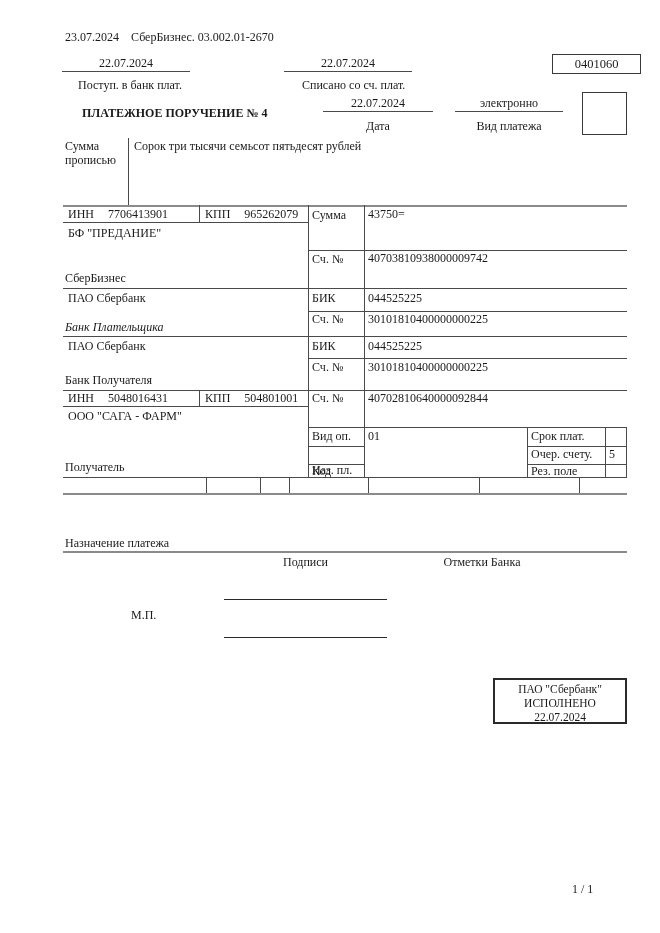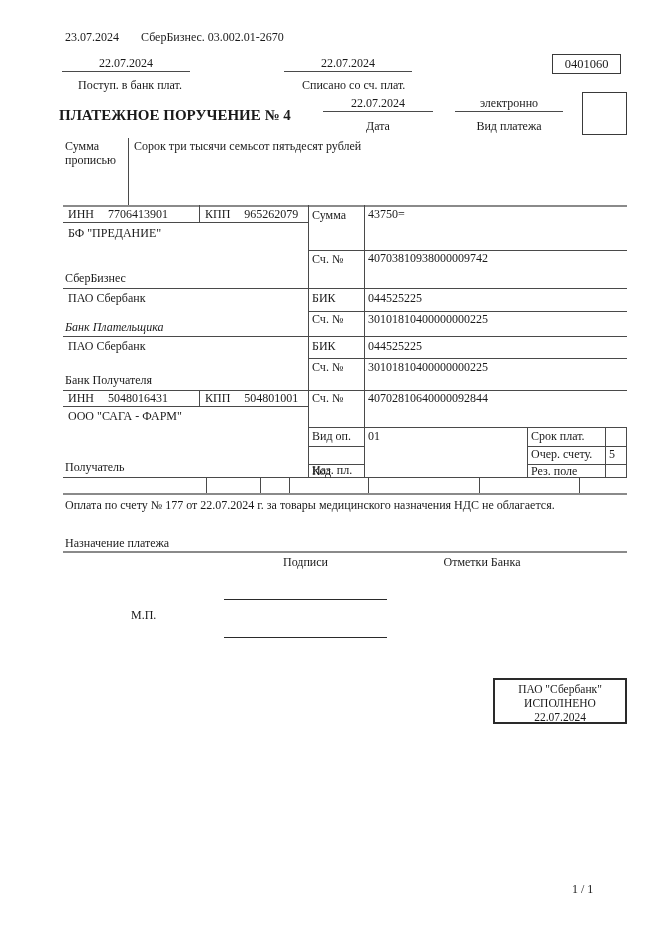--- a/index.html
+++ b/index.html
@@ -22,32 +22,32 @@
     border:2px solid #2a2a2a;box-sizing:border-box;text-align:center;
     font-size:11.5px;line-height:1.22;padding-top:2px;
   }
 </style>
 </head>
 <body>
 
 <div id="page">
 
   <div class="abs" style="left:65px;top:31px;">
-    <span>23.07.2024</span><span class="gap" style="margin-left:22px;">СберБизнес. 03.002.01-2670</span>
+    <span>23.07.2024</span><span class="gap" style="margin-left:12px;">СберБизнес. 03.002.01-2670</span>
   </div>
 
   <div class="abs ul c" style="left:62px;top:57px;width:128px;">22.07.2024</div>
   <div class="abs" style="left:78px;top:79px;">Поступ. в банк плат.</div>
 
   <div class="abs ul c" style="left:284px;top:57px;width:128px;">22.07.2024</div>
   <div class="abs" style="left:302px;top:79px;">Списано со сч. плат.</div>
 
-  <div class="box c" style="left:552px;top:54px;width:69px;height:20px;font-size:12.5px;line-height:18px;">0401060</div>
+  <div class="box c" style="left:552px;top:54px;width:89px;height:20px;font-size:12.5px;line-height:18px;">0401060</div>
 
-  <div class="abs b" style="left:59px;top:107px;font-size:15px;">ПЛАТЕЖНОЕ ПОРУЧЕНИЕ № 4</div>
+  <div class="abs b" style="left:82px;top:107px;font-size:12px;">ПЛАТЕЖНОЕ ПОРУЧЕНИЕ № 4</div>
 
   <div class="abs ul c" style="left:323px;top:97px;width:110px;">22.07.2024</div>
   <div class="abs c" style="left:323px;top:120px;width:110px;">Дата</div>
 
   <div class="abs ul c" style="left:455px;top:97px;width:108px;">электронно</div>
   <div class="abs c" style="left:455px;top:120px;width:108px;">Вид платежа</div>
 
   <div class="box" style="left:582px;top:92px;width:45px;height:43px;"></div>
 
   <div class="abs" style="left:65px;top:140px;white-space:normal;width:58px;"><span>Сумма</span><br><span>прописью</span></div>
@@ -120,21 +120,20 @@
   <div class="abs" style="left:368px;top:430px;">01</div>
   <div class="abs" style="left:531px;top:430px;">Срок плат.</div>
   <div class="abs" style="left:609px;top:430px;"></div>
   <div class="abs" style="left:312px;top:448px;margin-top:16px;">Наз. пл.</div>
   <div class="abs" style="left:368px;top:448px;"></div>
   <div class="abs" style="left:531px;top:448px;">Очер. счету.</div>
   <div class="abs" style="left:609px;top:448px;">5</div>
   <div class="abs" style="left:312px;top:465px;">Код</div>
   <div class="abs" style="left:531px;top:465px;">Рез. поле</div>
 
-  <div class="abs" style="left:65px;top:499px;">Оплата по счету № 177 от 22.07.2024 г. за товары медицинского назначения НДС не облагается.</div>
   <div class="abs" style="left:65px;top:537px;text-align:right;">Назначение платежа</div>
   <div class="hl2" style="left:63px;top:551px;width:564px;"></div>
 
   <div class="abs c" style="left:224px;top:556px;width:163px;">Подписи</div>
   <div class="abs c" style="left:402px;top:556px;width:160px;">Отметки Банка</div>
 
   <div class="hl" style="left:224px;top:599px;width:163px;background:#2a2a2a;"></div>
   <div class="abs" style="left:131px;top:609px;">М.П.</div>
   <div class="hl" style="left:224px;top:637px;width:163px;background:#2a2a2a;"></div>
 

